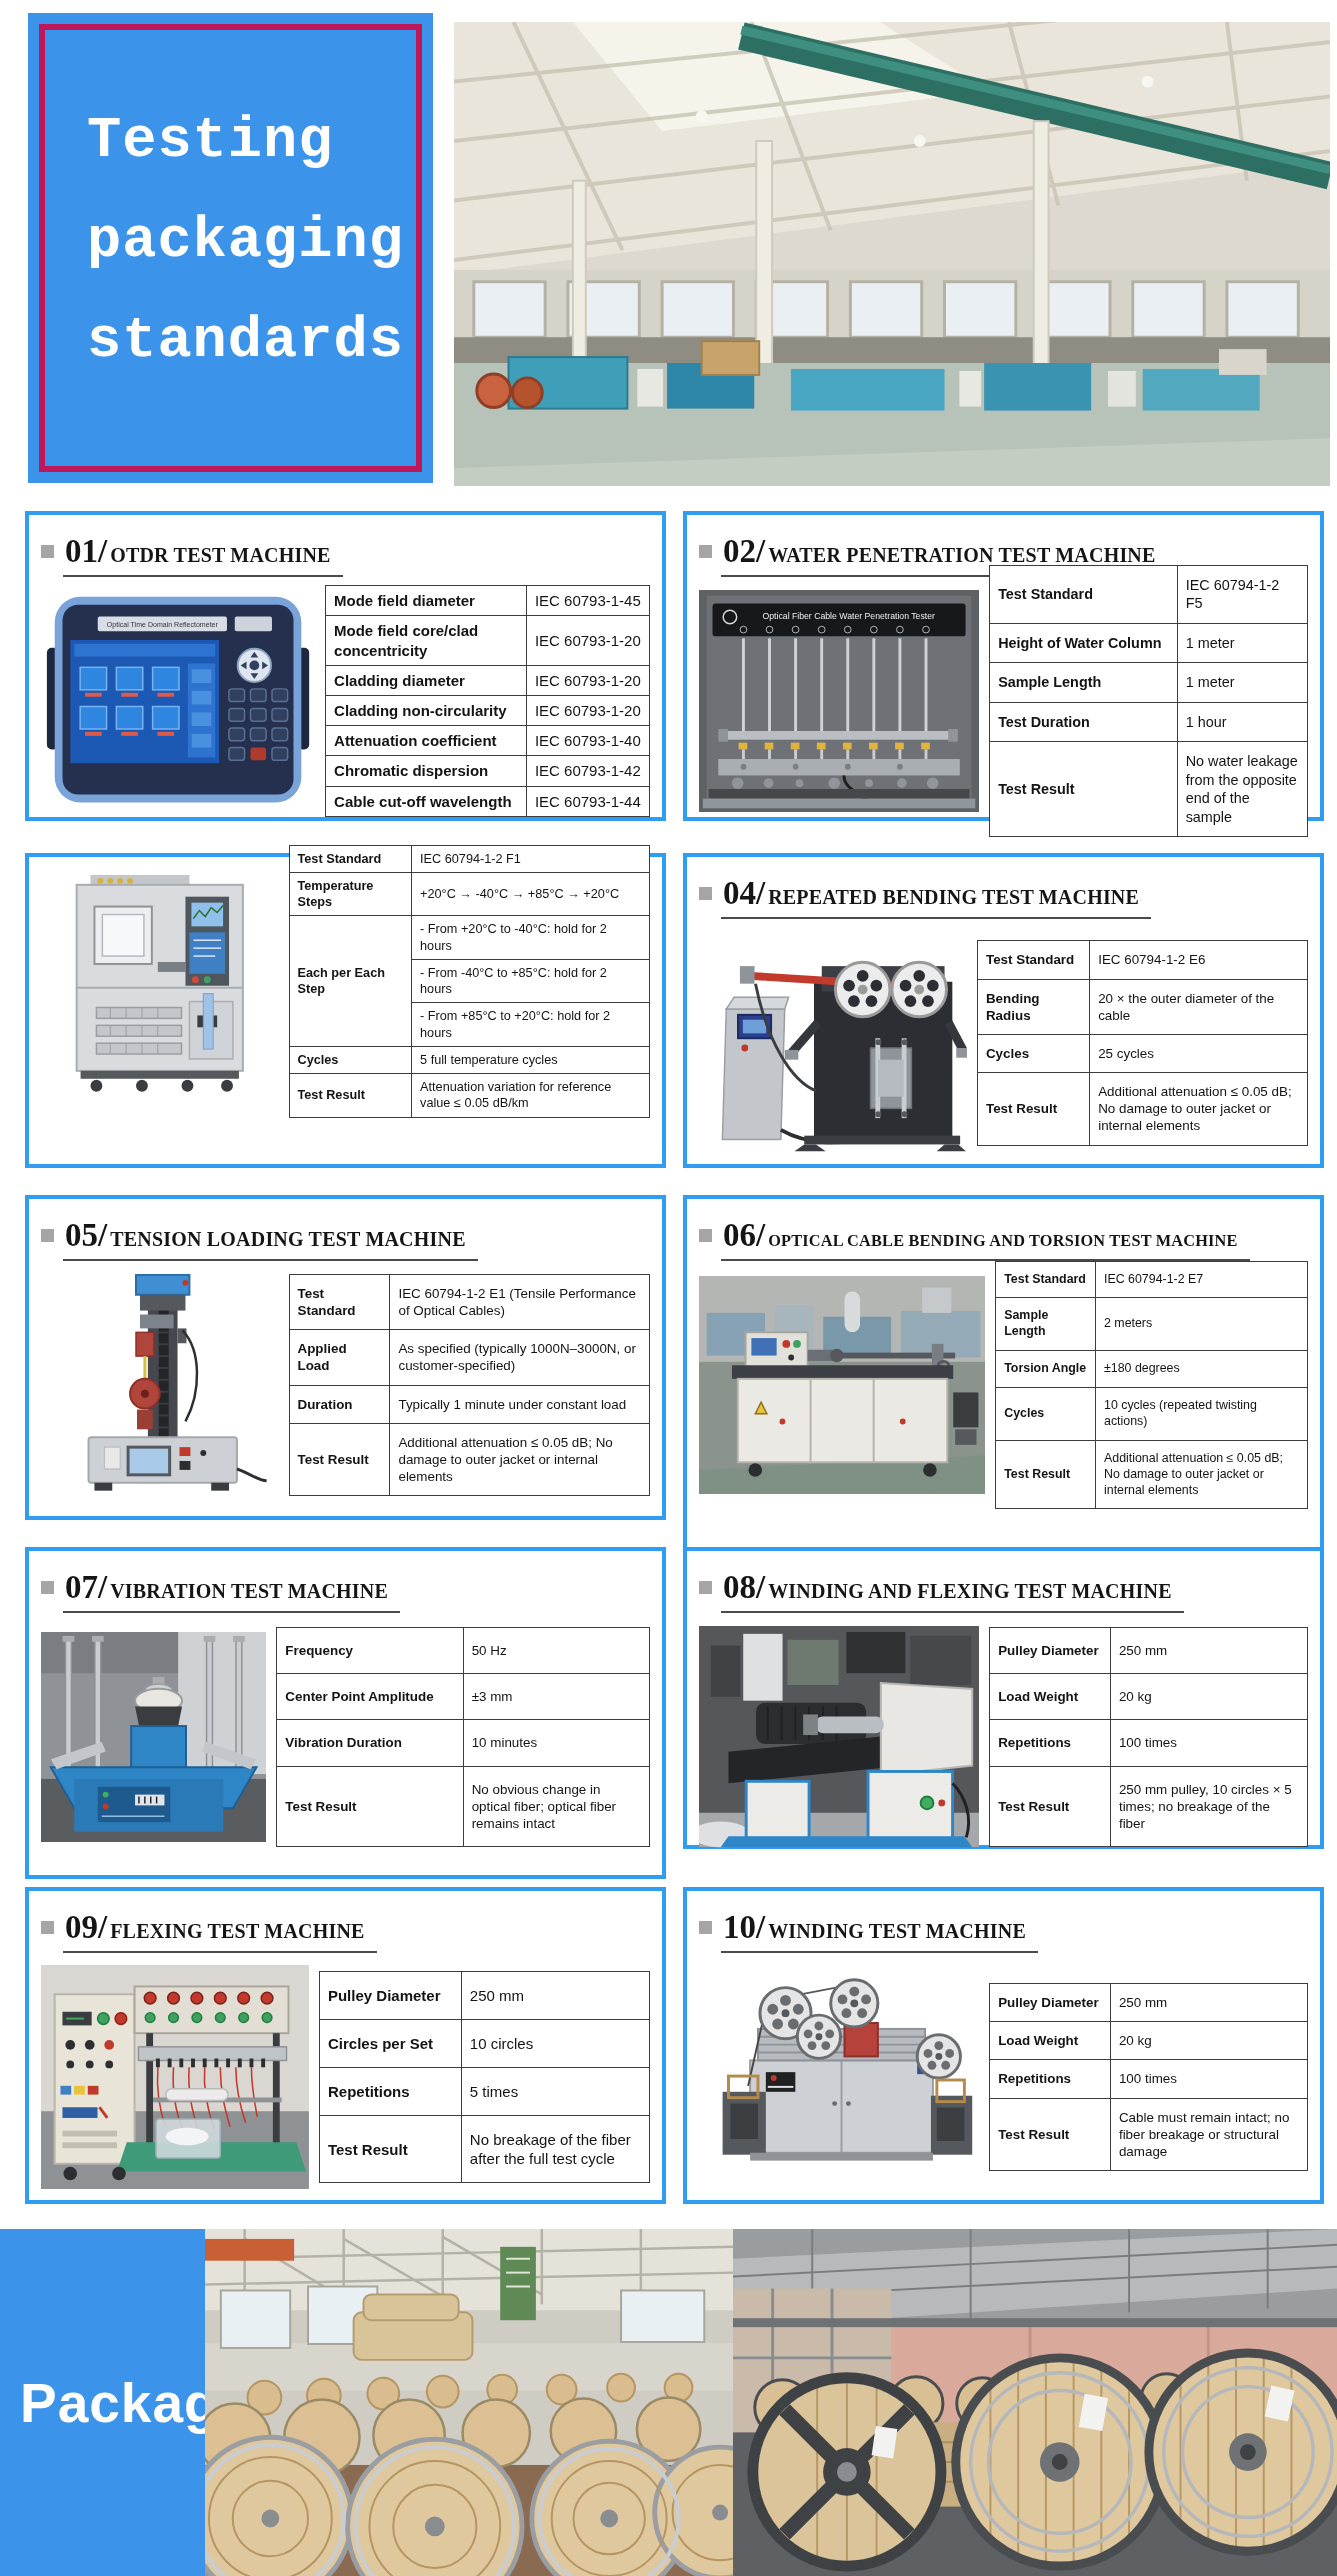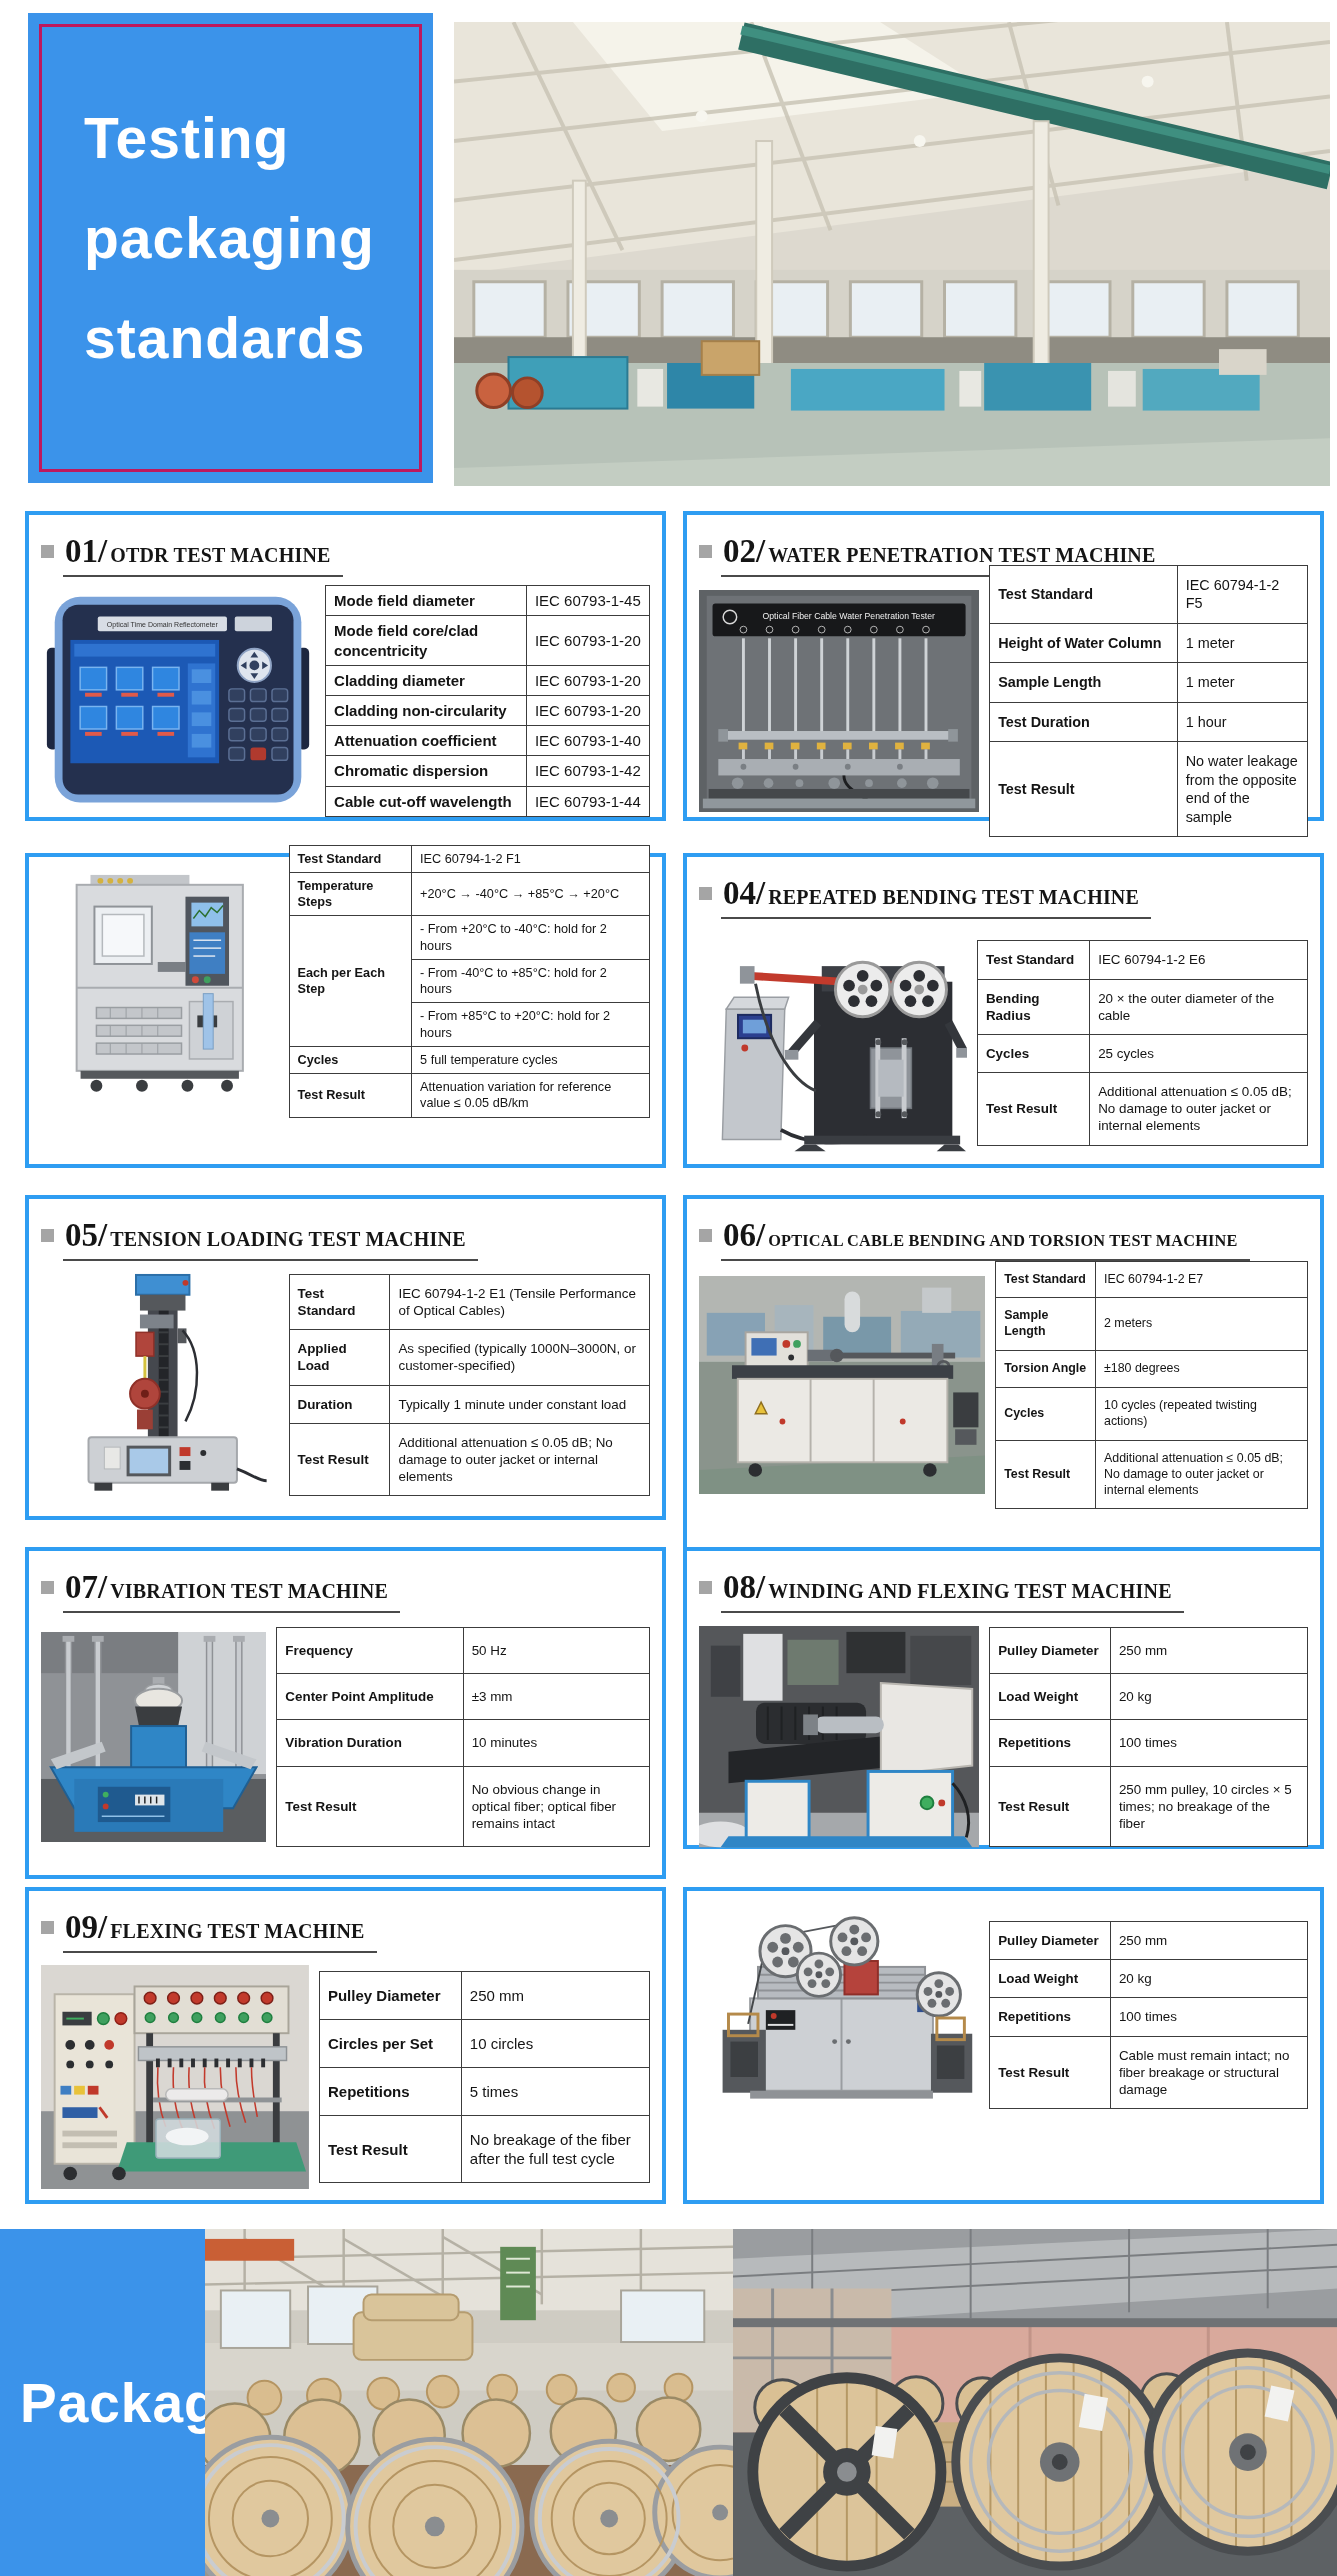--- a/index.html
+++ b/index.html
@@ -1,20 +1,20 @@
 <!DOCTYPE html>
 <html><head>
 <meta charset="utf-8">
 <style>
   html,body{margin:0;padding:0;background:#fff;}
   #page{position:relative;width:1338px;height:2576px;background:#fff;overflow:hidden;
         font-family:"Liberation Sans",sans-serif;}
   
   .hero-blue{position:absolute;left:28px;top:13px;width:405px;height:470px;background:#3b93ea;}
-  .hero-inner{position:absolute;inset:11px;border:3px solid #be185d;}
+  .hero-inner{position:absolute;inset:11px;border:6px solid #be185d;font-family:Liberation Mono, monospace;}
   .hero-text{padding:61px 0 0 42px;}
   .hero-line{color:#fff;font-weight:bold;font-size:57px;line-height:100px;letter-spacing:1px;}
   .hero-photo{position:absolute;left:454px;top:22px;width:876px;height:464px;}
   .hero-photo svg{width:100%;height:100%;display:block;}
   
   .card{position:absolute;width:641px;background:#fff;border:4px solid #2e9df2;
         box-sizing:border-box;padding:6px 12px 8px;}
   .card-head{display:flex;align-items:center;margin:4px 0 6px 0;}
   .bullet{width:13px;height:13px;background:#a5a5a5;margin-right:9px;flex:0 0 auto;}
   .head-text{font-family:"Liberation Serif",serif;color:#151515;border-bottom:2px solid #4a4a4a;
@@ -916,20 +916,24 @@
                 <td class="lb">Test Result</td>
                 <td>No breakage of the fiber after the full test cycle</td>
               </tr>
           </tbody>
         </table>
       </div>
     </div>
   </section>
 
   <section class="card" style="left:683px;top:1887px;height:317px">
+    <div class="card-head">
+      <span class="bullet"></span>
+      <span class="head-text"><b class="num">10/</b><span class="ttl">WINDING TEST MACHINE</span></span>
+    </div>
     <div class="card-body">
       <div class="ph" style="flex:0 0 46%">
         <svg viewBox="0 0 285 225">
           <rect x="52" y="96" width="186" height="94" fill="#cdd0d4" stroke="#9a9da1" stroke-width="2"></rect>
           <line x1="145" y1="96" x2="145" y2="190" stroke="#9a9da1" stroke-width="2"></line>
           <circle cx="138" cy="140" r="2.5" fill="#6a6d70"></circle>
             <circle cx="152" cy="140" r="2.5" fill="#6a6d70"></circle>
           <rect x="68" y="108" width="30" height="20" fill="#1f2123"></rect>
           <circle cx="76" cy="114" r="3" fill="#c0392b"></circle>
           <line x1="70" y1="123" x2="96" y2="123" stroke="#dfe0e2" stroke-width="2"></line>

